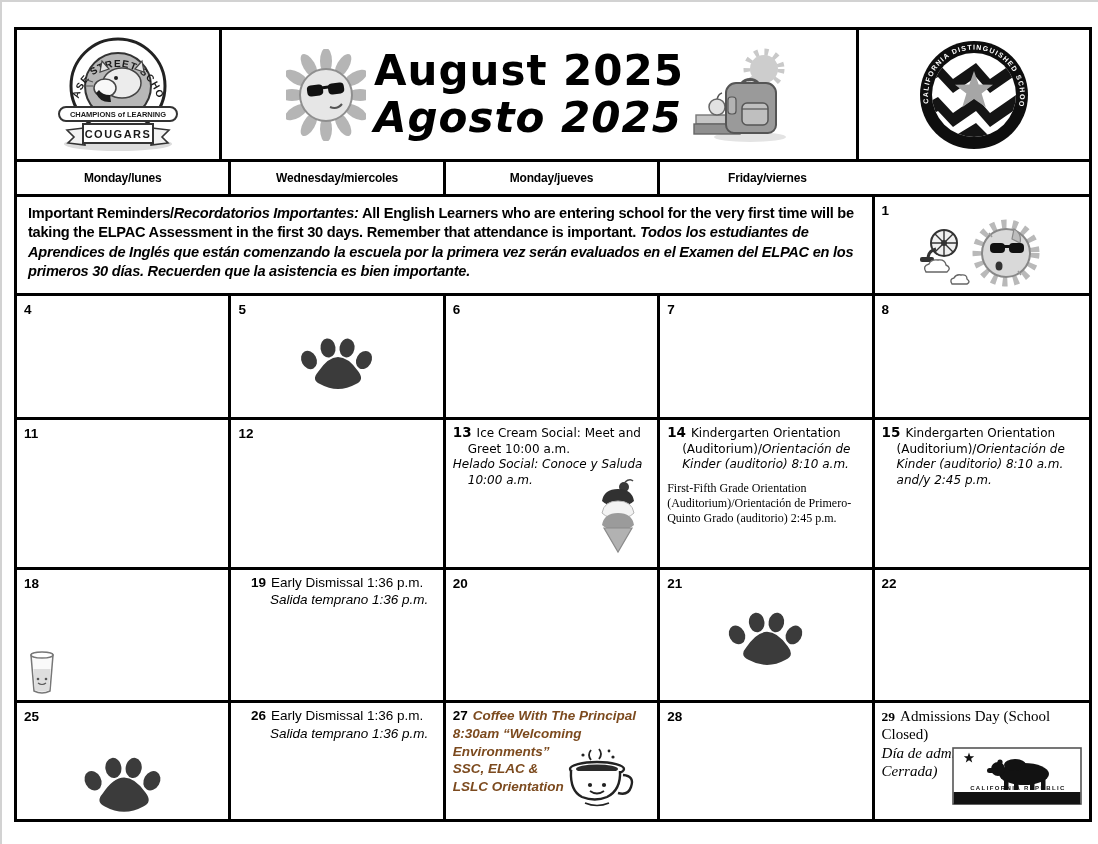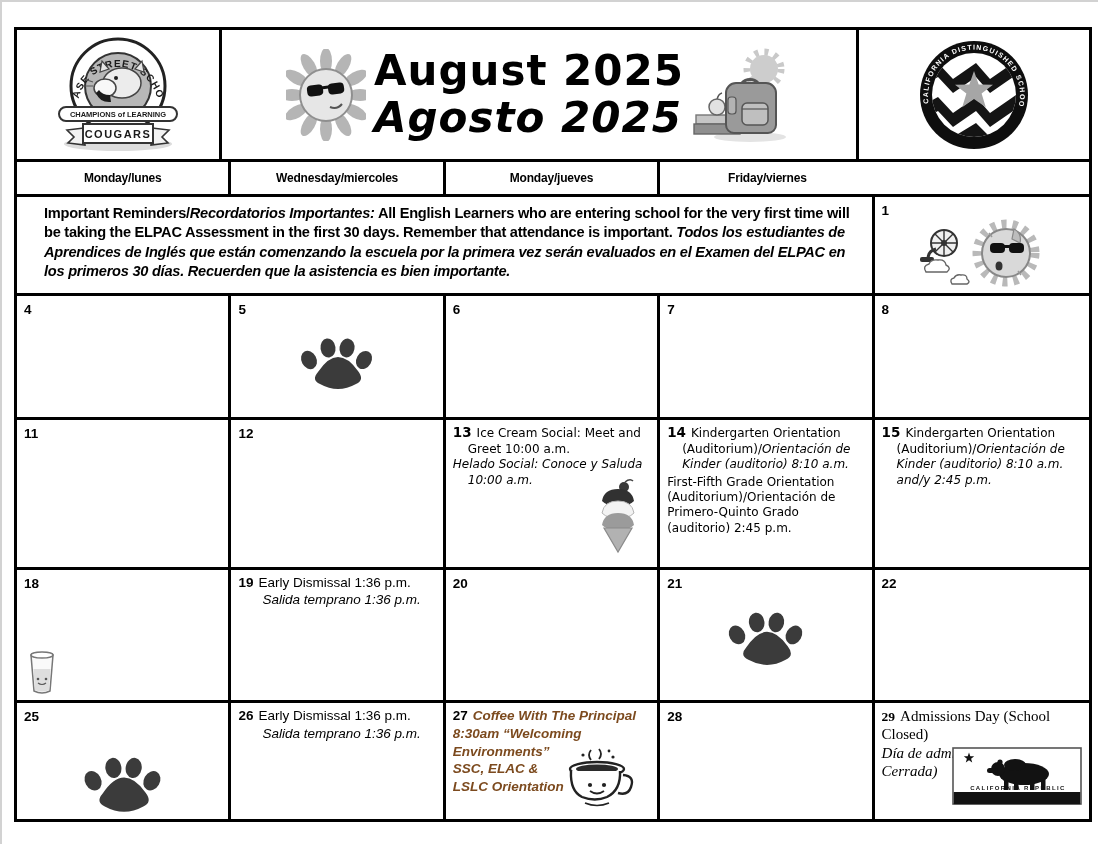--- a/index.html
+++ b/index.html
@@ -21,34 +21,34 @@
   .dow:last-child{border-right:none;}
   
   .week{display:grid;grid-template-columns:repeat(5,1fr);border-bottom:3px solid #000;}
   .row-w1{height:96px;}
   .row-w2{height:122px;}
   .row-w3{height:147px;}
   .row-w4{height:131px;}
   .row-w5{flex:1;border-bottom:none;}
   .cell{position:relative;border-right:3px solid #000;box-sizing:border-box;padding:4px 7px;overflow:hidden;}
   .cell:last-child{border-right:none;}
-  .span4{grid-column:1/5;margin-left:16px;}
+  .span4{grid-column:1/5;}
   .dayno{font-weight:700;font-size:13.5px;}
   .dayno-inline{font-weight:700;font-size:13.5px;margin-right:5px;}
   
   .rem{font-weight:700;font-size:14.6px;line-height:1.32;letter-spacing:-0.25px;padding:3px 4px;}
   .rem .es{font-style:italic;}
   
   .evt-comic{font-family:"DejaVu Sans",sans-serif;font-size:12px;line-height:1.28;margin:0;}
   .hang{padding-left:15px;text-indent:-15px;}
   .evt-comic .es{font-style:italic;}
   .es-block{display:block;font-style:italic;}
-  .para2{margin-top:2px;}
-  
-  .evt-sans{font-size:13.5px;line-height:1.3;margin:0;}
+  .para2{margin-top:8px;font-family:Liberation Serif, serif;}
+  
+  .evt-sans{font-size:13.5px;line-height:1.3;margin:0;text-align:center;}
   .evt-sans .es-block{padding-left:24px;}
   
   .evt-coffee{font-size:13.5px;line-height:1.32;margin:0;}
   .coffee-text{color:#7c4a1e;font-weight:700;font-style:italic;white-space:pre-line;}
   
   .evt-serif{font-family:"Liberation Serif",serif;font-size:15px;line-height:1.22;margin:0;}
   .evt-serif .es-block{font-style:italic;}
   
   .paw-wrap{display:flex;justify-content:center;margin-top:16px;}
   .paw-low{margin-top:28px;}

